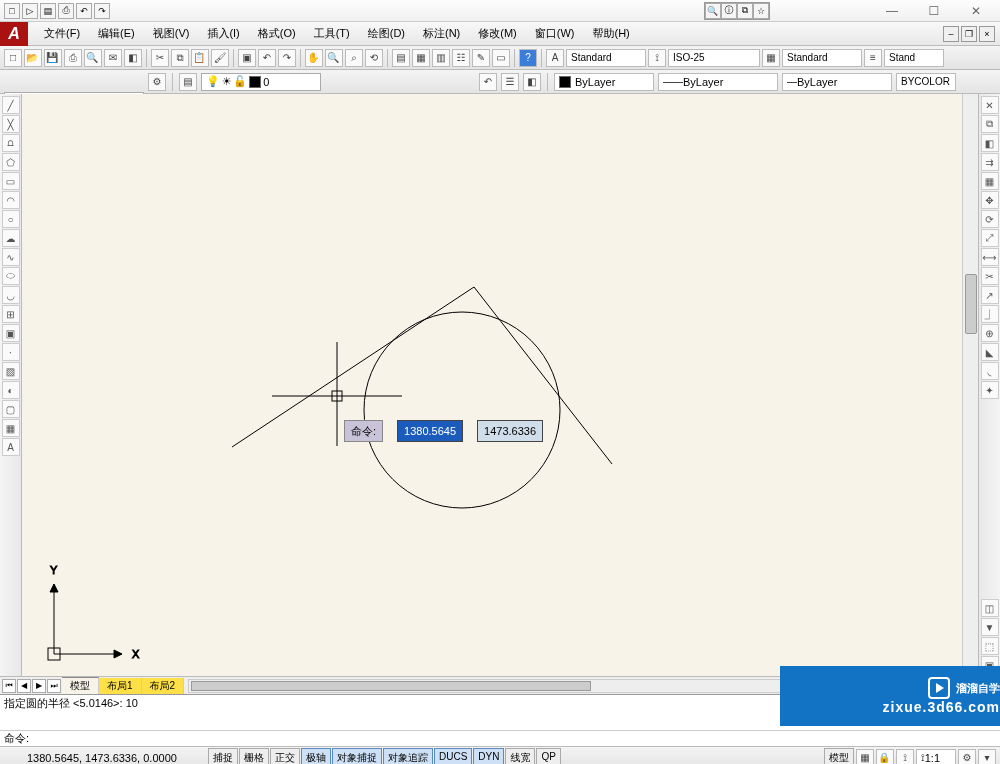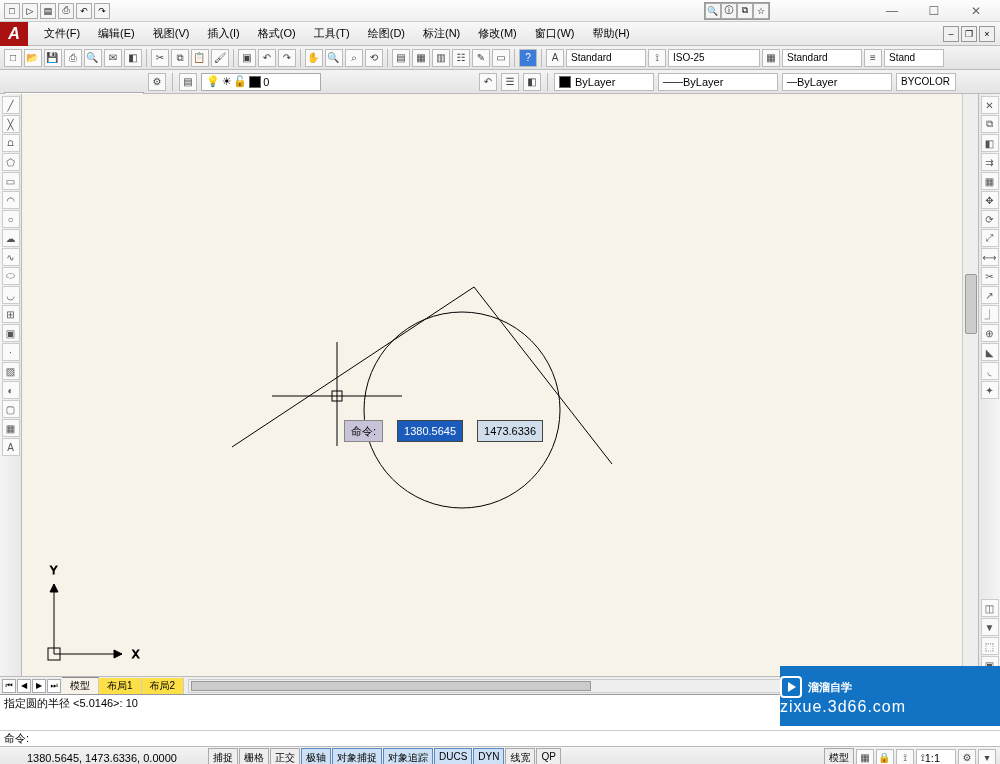--- a/index.html
+++ b/index.html
@@ -43,22 +43,22 @@
 .hscroll { flex: 1; height: 14px; background: #eee; margin: 0 4px; position: relative; border: 1px solid #ccc; }
 .hthumb { position: absolute; left: 2px; width: 400px; height: 10px; top: 1px; background: #ccc; border: 1px solid #999; }
 .command-area { height: 52px; background: #fff; border-top: 1px solid #999; font-family: "SimSun", monospace; font-size: 11px; padding: 2px 4px; line-height: 1.2; overflow: hidden; position: relative; }
 .cmd-line { white-space: nowrap; }
 .cmd-input-row { position: absolute; bottom: 0; left: 0; right: 0; height: 16px; border-top: 1px solid #ccc; display: flex; align-items: center; padding: 0 4px; background: #fff; }
 .statusbar { height: 22px; background: linear-gradient(#f4f4f4,#e4e4e4); border-top: 1px solid #bbb; display: flex; align-items: center; padding: 0 4px; font-size: 11px; }
 .sb-coords { width: 180px; margin-left: 23px; }
 .sb-toggle { padding: 2px 4px; border: 1px solid #aaa; background: #eee; margin-left: 1px; cursor: pointer; font-size: 10px; }
 .sb-toggle.on { background: #cde0f5; border-color: #5a8bc0; }
 .sb-right { margin-left: auto; display: flex; align-items: center; gap: 2px; }
-.watermark { position: absolute; right: 0; bottom: 38px; width: 220px; height: 60px; background: #1273c4; color: #fff; display: flex; align-items: flex-start; justify-content: center; flex-direction: column; font-size: 16px; font-weight: bold; }
-.watermark .sub { font-size: 16px; font-weight: normal; letter-spacing: 1px; }
+.watermark { position: absolute; right: 0; bottom: 38px; width: 220px; height: 60px; background: #1273c4; color: #fff; display: flex; align-items: flex-end; justify-content: center; flex-direction: column; font-size: 16px; font-weight: bold; }
+.watermark .sub { font-size: 14px; font-weight: bold; letter-spacing: 1px; }
 .play-icon { width: 22px; height: 22px; border: 2px solid #fff; border-radius: 4px; display: inline-flex; align-items: center; justify-content: center; margin-right: 6px; }
 .play-icon::before { content: ""; border-left: 8px solid #fff; border-top: 5px solid transparent; border-bottom: 5px solid transparent; margin-left: 2px; }
 </style>
 </head>
 <body>
 
 <div class="titlebar">
   <div class="titlebar-left">
     <div class="tb-btn">□</div>
     <div class="tb-btn">▷</div>

